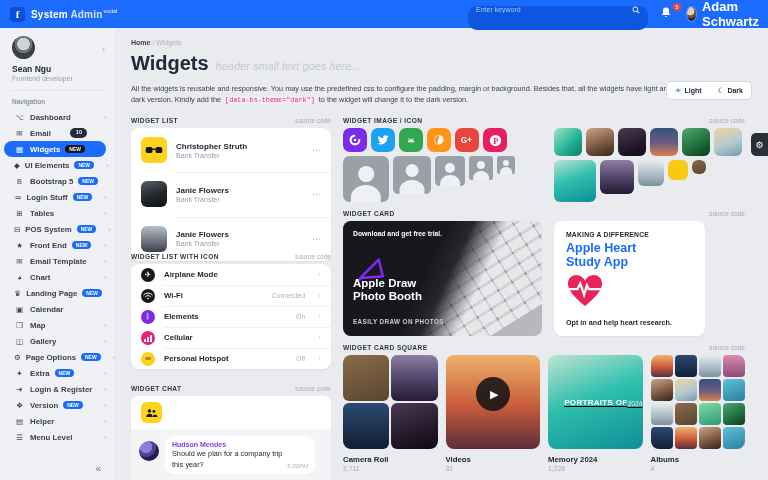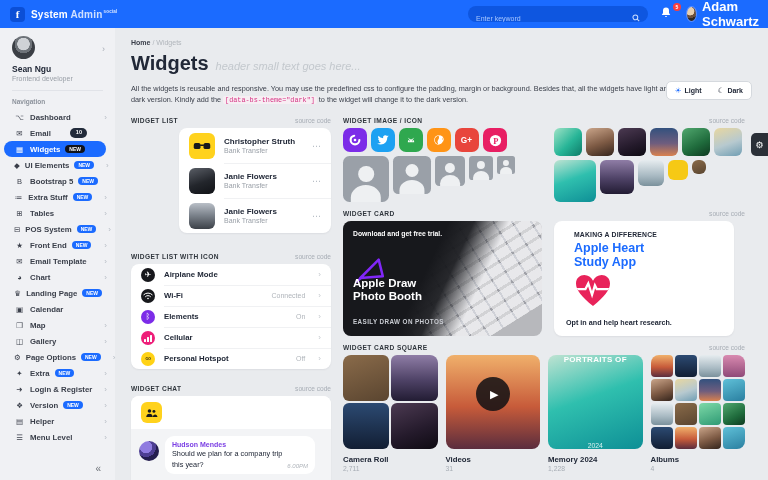--- a/index.html
+++ b/index.html
@@ -6,21 +6,21 @@
   html,body { width:768px; height:480px; overflow:hidden; }
   body { font-family:"Liberation Sans","DejaVu Sans",sans-serif; background:#e9ebee; position:relative; }
 
   
   .topbar { position:absolute; left:0; top:0; width:768px; height:28px; background:#1b6bff; display:flex; align-items:center; z-index:30; }
   .brand { display:flex; align-items:center; gap:6px; padding-left:10px; cursor:pointer; }
   .logo-f { width:15px; height:15px; border-radius:4px; background:#0b4fd6; color:#fff; font-weight:bold; font-size:11px; display:flex; align-items:center; justify-content:center; font-family:"Liberation Serif",serif; }
   .brand-text { color:#fff; font-size:10px; font-weight:700; letter-spacing:.2px; }
   .brand-text .lite { font-weight:700; color:#cfe0ff; }
   .brand-sup { font-size:4.5px; color:#d9e6ff; vertical-align:super; margin-left:1px; }
-  .search-wrap { position:absolute; left:468px; top:6px; width:180px; height:16px; background:#0e56e0; border-radius:9px; display:flex; align-items:flex-end; padding:0 8px; }
+  .search-wrap { position:absolute; left:468px; top:6px; width:180px; height:24px; background:#0e56e0; border-radius:9px; display:flex; align-items:flex-start; padding:0 8px; }
   .search-wrap input { flex:1; background:transparent; border:none; outline:none; color:#fff; font-size:7px; font-family:inherit; }
   .search-wrap input::placeholder { color:#a8c7ff; }
   .bell-wrap { position:absolute; left:660px; top:5px; width:20px; height:18px; cursor:pointer; }
   .bell-badge { position:absolute; right:-1px; top:-2px; min-width:8px; height:8px; border-radius:5px; background:#fa3e3e; color:#fff; font-size:5px; font-weight:700; display:flex; align-items:center; justify-content:center; padding:0 1px; }
   .user-wrap { position:absolute; left:686px; top:0; height:28px; display:flex; align-items:center; gap:5px; cursor:pointer; }
   .user-avatar { width:16px; height:16px; border-radius:50%; background:radial-gradient(circle at 35% 30%,#e8cfae 0 4px,#6b4f3a 4.5px 7px,#2e2722 7px); border:1px solid #5a8dff; }
   .user-name { color:#fff; font-size:13px; font-weight:600; }
   .caret { color:#cfe0ff; font-size:6px; }
 
   
@@ -67,21 +67,21 @@
 
   
   .s-wl   { position:absolute; left:16px;  top:89px;  width:200px; }
   .s-wli  { position:absolute; left:16px;  top:225px; width:200px; }
   .s-chat { position:absolute; left:16px;  top:357px; width:200px; height:95px; }
   .s-wii  { position:absolute; left:228px; top:89px;  width:402px; }
   .s-wc   { position:absolute; left:228px; top:182px; width:402px; }
   .s-wcs  { position:absolute; left:228px; top:316px; width:402px; }
 
   
-  .wl-card { height:105px; display:flex; flex-direction:column;margin-left:48px; }
+  .wl-card { height:133px; display:flex; flex-direction:column; }
   .wl-row { flex:1; display:flex; align-items:center; gap:9px; padding:0 10px; position:relative; cursor:pointer; }
   .wl-row + .wl-row::before { content:""; position:absolute; left:45px; right:0; top:0; height:1px; background:#f0f1f3; }
   .wl-img { width:26px; height:26px; border-radius:6px; flex:none; display:flex; align-items:center; justify-content:center; }
   .img-glasses { background:#ffd21d; }
   .img-dark { background:linear-gradient(160deg,#5a5e66 0%,#23262c 55%,#101216 100%); }
   .img-portrait { background:linear-gradient(180deg,#b9bfc7 0%,#7e858e 45%,#3c4148 100%); }
   .wl-name { font-size:8px; font-weight:700; color:#212837; }
   .wl-sub { font-size:7px; color:#9aa0a8; margin-top:1px; }
   .wl-dots { margin-left:auto; color:#b6bcc4; font-size:9px; cursor:pointer; }
 
@@ -143,36 +143,36 @@
 
   
   .wc-row { display:flex; gap:12px; }
   .draw-card { width:199px; height:115px; border-radius:8px; overflow:hidden; position:relative; background:#b7b8bc; cursor:pointer; }
   .kb { position:absolute; right:-30px; top:-40px; width:190px; height:150px; transform:rotate(-32deg); background:repeating-linear-gradient(0deg,#d9dadd 0 9px,#a2a3a7 9px 12px),repeating-linear-gradient(90deg,rgba(255,255,255,.55) 0 14px,rgba(120,121,125,.5) 14px 16px); background-blend-mode:overlay; opacity:.9; }
   .draw-dark { position:absolute; inset:0; background:linear-gradient(115deg,#17181c 0%,#17181c 42%,rgba(23,24,28,.92) 52%,rgba(23,24,28,0) 66%); }
   .draw-top { position:absolute; left:10px; top:9px; font-size:6.8px; font-weight:600; color:#fff; }
   .draw-tri { position:absolute; left:12px; top:32px; }
   .draw-h { position:absolute; left:10px; top:56px; font-size:11.5px; font-weight:700; color:#fff; line-height:1.15; }
   .draw-s { position:absolute; left:10px; top:97px; font-size:6.3px; font-weight:700; color:#c9ccd2; letter-spacing:.4px; }
-  .heart-card { width:180px; height:115px; padding:10px 20px; position:relative; cursor:pointer; }
+  .heart-card { width:151px; height:115px; padding:10px 12px; position:relative; cursor:pointer; }
   .hc-eyebrow { font-size:6.8px; font-weight:700; color:#212837; letter-spacing:.2px; }
   .hc-heading { font-size:12.5px; font-weight:700; color:#1b6bff; line-height:1.15; margin-top:3px; }
   .hc-heart { margin-top:4px; }
   .hc-footer { position:absolute; left:12px; bottom:9px; font-size:7.2px; font-weight:600; color:#212837; }
 
   
   .wcs-row { display:flex; gap:8px; }
   .wcs-card { flex:1; cursor:pointer; }
   .wcs-img { height:94px; border-radius:8px; overflow:hidden; position:relative; }
   .grid2 { display:grid; grid-template-columns:1fr 1fr; grid-template-rows:1fr 1fr; gap:2px; height:94px; }
   .grid2 div { border-radius:6px; }
   .grid4 { display:grid; grid-template-columns:repeat(4,1fr); grid-template-rows:repeat(4,1fr); gap:2px; height:94px; }
   .grid4 div { border-radius:4px; }
   .play-btn { position:absolute; left:50%; top:42%; transform:translate(-50%,-50%); width:34px; height:34px; border-radius:50%; background:rgba(16,17,20,.85); display:flex; align-items:center; justify-content:center; color:#fff; font-size:11px; padding-left:3px; }
-  .mem-txt { position:absolute; inset:0; display:flex; flex-direction:column; align-items:center; justify-content:space-between; text-align:center; }
+  .mem-txt { position:absolute; inset:0; display:flex; flex-direction:row; align-items:center; justify-content:flex-end; text-align:center;text-decoration:underline; }
   .mem-l1 { font-size:8px; font-weight:800; color:#fff; letter-spacing:.3px; }
   .mem-l2 { font-size:6.8px; color:#d6f2f0; margin-top:2px; }
   .wcs-label { font-size:7.8px; font-weight:700; color:#212837; margin-top:6px; }
   .wcs-count { font-size:6.8px; color:#a7adb5; margin-top:1px; }
 
   
   .gear-tab { position:absolute; right:0; top:133px; width:17px; height:23px; background:#2b3038; border-radius:5px 0 0 5px; color:#fff; font-size:9px; display:flex; align-items:center; justify-content:center; cursor:pointer; z-index:40; }
 </style>
 </head>
 <body>
@@ -248,21 +248,21 @@
       <div class="nav-item">
         <span class="ni-icon">B</span>
         <span class="ni-label">Bootstrap 5</span>
         <span class="ni-badge">NEW</span>
 
         <span class="ni-sp"></span>
 
       </div>
       <div class="nav-item">
         <span class="ni-icon">≔</span>
-        <span class="ni-label">Extra Stuff</span>
+        <span class="ni-label">Login Stuff</span>
         <span class="ni-badge">NEW</span>
 
         <span class="ni-sp"></span>
         <span class="ni-chev">›</span>
       </div>
       <div class="nav-item">
         <span class="ni-icon">⊞</span>
         <span class="ni-label">Tables</span>
 
         <span class="ni-sp"></span>

